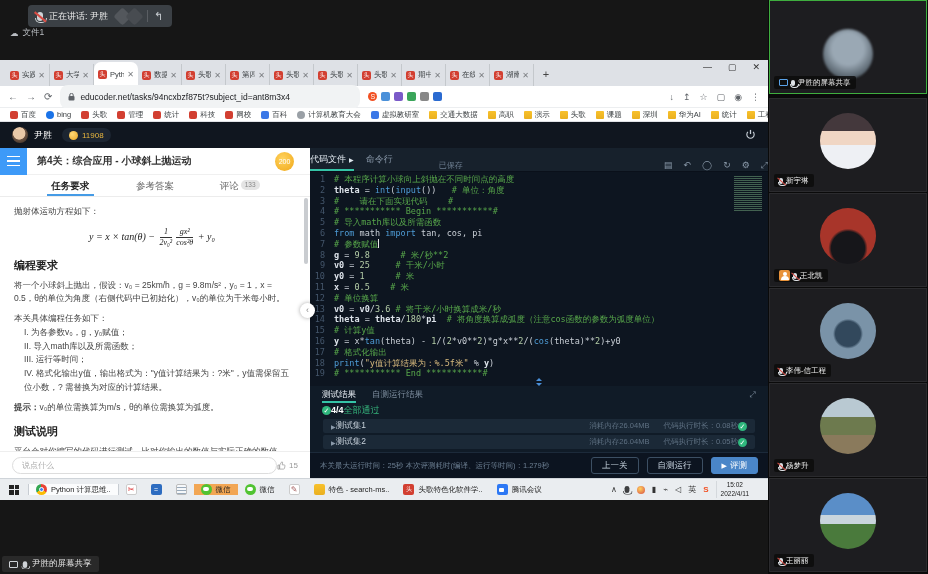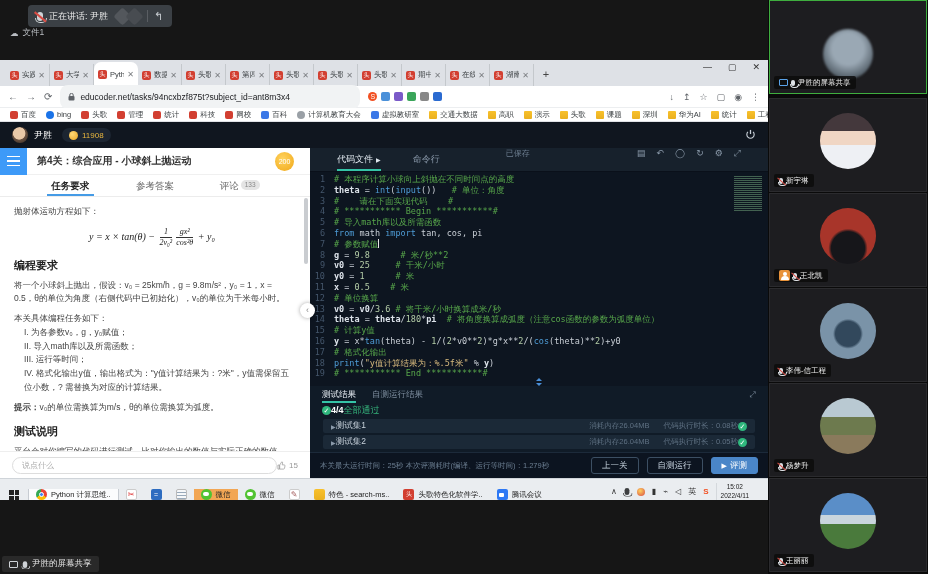--- a/index.html
+++ b/index.html
@@ -71,21 +71,21 @@
   .frac{display:inline-flex;flex-direction:column;text-align:center;vertical-align:middle;font-size:8px;line-height:1.25;margin:0 2px}
   .frac .fn{border-bottom:1px solid #333;padding:0 2px}
   .reqlist{margin-left:10px}
   .commentbar{position:absolute;left:0;bottom:0;width:310px;height:27px;background:#fff;border-top:1px solid #eee;display:flex;align-items:center;padding:0 12px;gap:0}
   .cinput{flex:1;height:17px;border:1px solid #ddd;border-radius:9px;font-size:8px;color:#aaa;display:flex;align-items:center;padding:0 9px}
   .likebox{display:flex;align-items:center;gap:3px;color:#999;font-size:8px}
   .collapse{left:300px;top:303px;width:15px;height:15px;border-radius:50%;background:#fff;box-shadow:0 0 4px rgba(0,0,0,.35);color:#888;font-size:9px;text-align:center;line-height:14px;z-index:5}
   .pscroll{left:304px;top:198px;width:4px;height:66px;background:#c9ccd0;border-radius:2px}
 
   
-  .edtabs{left:310px;top:148px;width:458px;height:24px;background:#17212c;display:flex;align-items:flex-start;padding:0 27px;gap:32px;border-bottom:1px solid #0a101a}
+  .edtabs{left:310px;top:148px;width:458px;height:24px;background:#17212c;display:flex;align-items:flex-end;padding:0 0;gap:12px;border-bottom:1px solid #0a101a}
   .edtab{font-size:9px;color:#8695a6;height:100%;display:flex;align-items:center;gap:3px}
   .edtab.active{color:#dfe7ee;box-shadow:inset 0 -2px 0 #35c4a7}
   .savestate{font-size:8px;color:#6c7d8f;margin-left:34px}
   .edtools{margin-left:auto;display:flex;gap:11px;color:#8a99a9;font-size:9px}
   .edcode{left:310px;top:172px;width:458px;height:206px;background:#0d1520;font-family:"DejaVu Sans Mono",monospace;font-size:8.5px;line-height:10.8px;padding-top:2px;overflow:hidden}
   .cl{display:flex;white-space:pre}
   .cl .ln{width:24px;text-align:right;padding-right:9px;color:#44566b;flex:none}
   .tok-c{color:#57a64a}.tok-k{color:#4e9cd6}.tok-n{color:#b5cea8}.tok-s{color:#d7ba7d}
   .tok-v{color:#dde3ea;font-weight:bold}.tok-o{color:#c9cfd6}
   .cursor{display:inline-block;width:1px;height:9px;background:#e8e8e8;vertical-align:-1px}
@@ -105,21 +105,21 @@
   .trow{margin:2px 13px 0;height:14px;background:#1b2937;border-radius:2px;display:flex;align-items:center;padding:0 8px;}
   .trow .arr{color:#8a9aaa;font-size:6px}
   .trow .tn{color:#c8d2dc;font-size:8.5px}
   .trow .meta{margin-left:auto;color:#5f7183;font-size:7.5px;display:flex;gap:14px}
   .edfooter{left:310px;top:452px;width:458px;height:26px;background:#0c1420;border-top:1px solid #1c2a3a;display:flex;align-items:center;padding:0 10px;gap:8px}
   .fnote{font-size:7.5px;color:#6c7f92;margin-right:auto}
   .btn{height:17px;padding:0 10px;border:1px solid #3c4f63;border-radius:3px;color:#c6d2de;font-size:8.5px;background:transparent;display:flex;align-items:center;gap:3px}
   .btn.primary{background:#4a86c8;border-color:#4a86c8;color:#fff}
 
   
-  .taskbar{left:0;top:478px;width:768px;height:22px;background:#eaedf0;border-top:1px solid #cfd4d9;display:flex;align-items:flex-end}
+  .taskbar{left:0;top:478px;width:768px;height:22px;background:#eaedf0;border-top:1px solid #cfd4d9;display:flex;align-items:center}
   .tbstart{width:28px;display:flex;align-items:center;justify-content:center}
   .winlogo{width:10px;height:10px;display:grid;grid-template-columns:1fr 1fr;gap:1px}
   .winlogo i{background:#222}
   .tbitem{display:flex;align-items:center;gap:4px;padding:0 7px;font-size:7.5px;color:#222;white-space:nowrap;overflow:hidden}
   .tbitem.appactive{background:#fbfcfd;border:1px solid #c7ccd2;border-top:none;border-bottom:none}
   .tbitem.hl{background:#f2a654}
   .ic{width:11px;height:11px;border-radius:2px;flex:none}
   .ic.chrome{border-radius:50%;background:conic-gradient(#ea4335 0 33%,#fbbc05 33% 66%,#34a853 66% 100%);position:relative}
   .ic.chrome::after{content:"";position:absolute;inset:3px;border-radius:50%;background:#4285f4;border:1px solid #fff}
   .ic.snip{background:#fff;border:1px solid #ccc;color:#d33;font-size:8px;line-height:9px;text-align:center}

